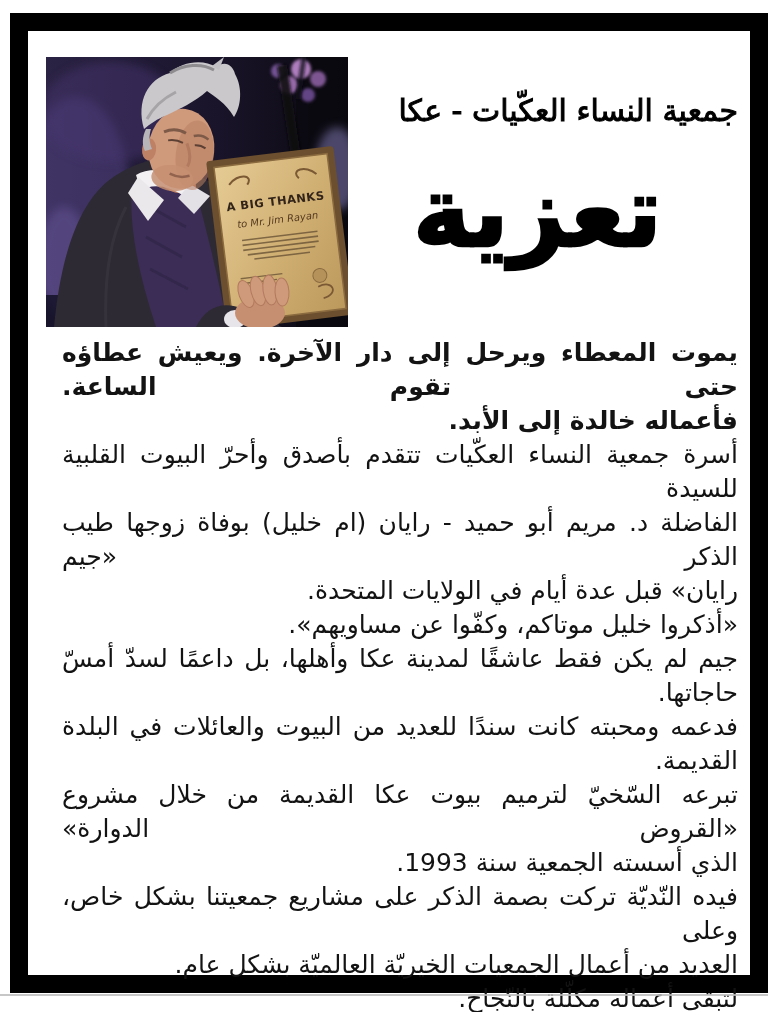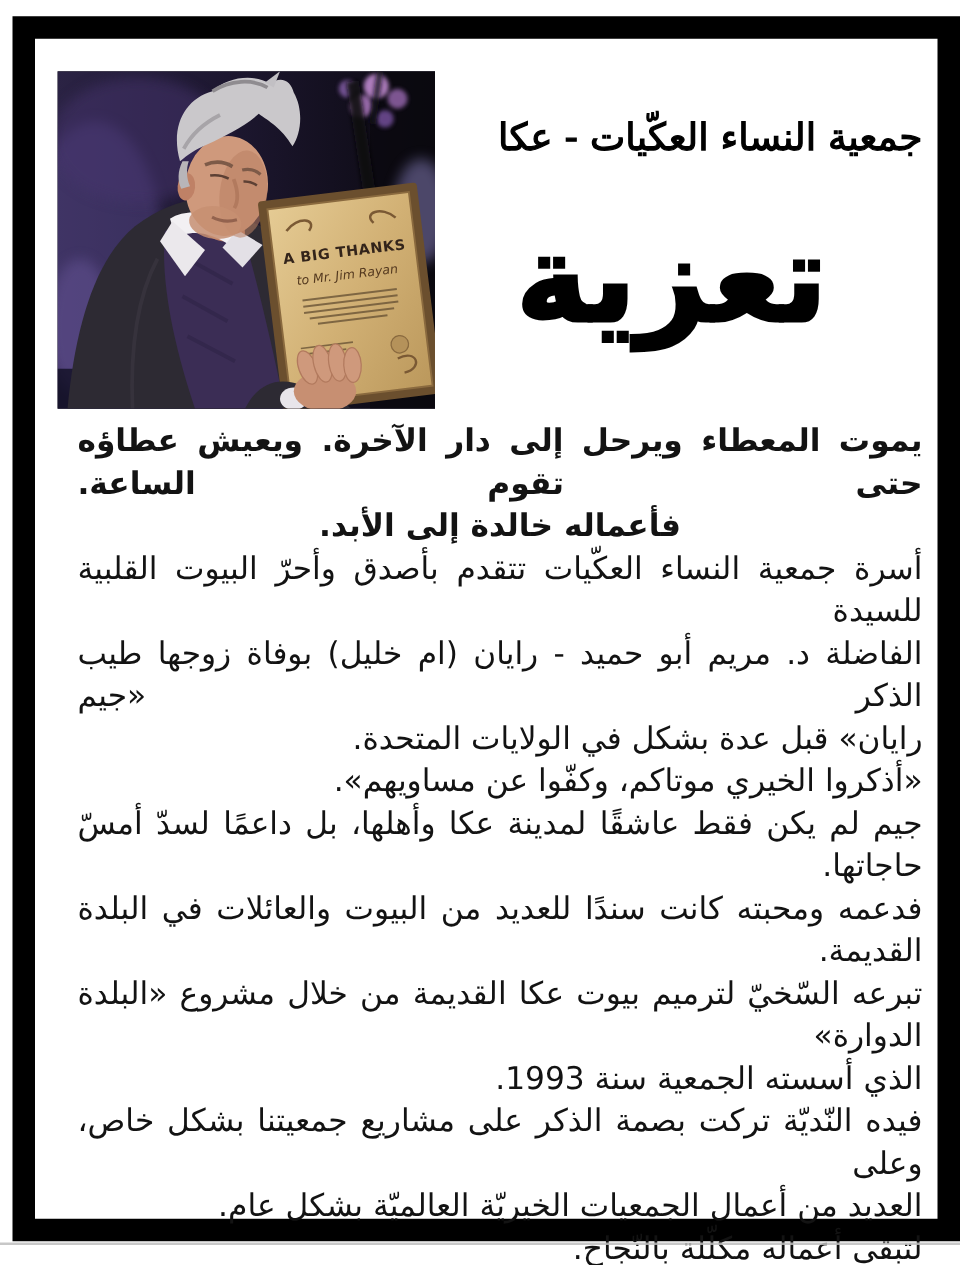--- a/index.html
+++ b/index.html
@@ -22,33 +22,33 @@
     overflow:hidden;background:#151020;
   }
   .photo svg{display:block;}
   .org-title{
     position:absolute;right:12px;top:62px;
     direction:rtl;text-align:right;white-space:nowrap;
     font-size:30px;font-weight:normal;color:#000;
     -webkit-text-stroke:1px #000;
   }
   .big-title{
-    position:absolute;right:88px;top:144px;
+    position:absolute;right:88px;top:132px;
     direction:rtl;white-space:nowrap;line-height:1;
     font-size:98px;font-weight:bold;color:#000;
     -webkit-text-stroke:2.5px #000;
   }
   .body-text{
     position:absolute;left:18px;right:12px;top:305px;
     direction:rtl;unicode-bidi:embed;
     font-size:25px;line-height:34px;color:#131313;
     text-align:right;
   }
   .line{min-height:34px;margin-left:16px;}
-  .line.bold{font-weight:bold;text-align:center;}
+  .line.bold{font-weight:bold;}
   .line.justify{text-align:justify;text-align-last:justify;}
 </style>
 </head>
 <body>
 
 <div class="page">
   <div class="frame">
 
     <div class="photo">
       <svg viewBox="0 0 302 270" width="302" height="270">
@@ -163,25 +163,25 @@
     </div>
 
     <div class="org-title">جمعية النساء العكّيات - عكا</div>
     <div class="big-title">تعزية</div>
 
     <div class="body-text">
       <div class="line bold justify">يموت المعطاء ويرحل إلى دار الآخرة. ويعيش عطاؤه حتى تقوم الساعة.</div>
       <div class="line bold">فأعماله خالدة إلى الأبد.</div>
       <div class="line justify">أسرة جمعية النساء العكّيات تتقدم بأصدق وأحرّ البيوت القلبية للسيدة</div>
       <div class="line justify">الفاضلة د. مريم أبو حميد - رايان (ام خليل) بوفاة زوجها طيب الذكر «جيم</div>
-      <div class="line">رايان» قبل عدة بشكل في الولايات المتحدة.</div>
-      <div class="line">«أذكروا الخيري موتاكم، وكفّوا عن مساويهم».</div>
+      <div class="line">رايان» قبل عدة أيام في الولايات المتحدة.</div>
+      <div class="line">«أذكروا خليل موتاكم، وكفّوا عن مساويهم».</div>
       <div class="line justify">جيم لم يكن فقط عاشقًا لمدينة عكا وأهلها، بل داعمًا لسدّ أمسّ حاجاتها.</div>
       <div class="line justify">فدعمه ومحبته كانت سندًا للعديد من البيوت والعائلات في البلدة القديمة.</div>
-      <div class="line justify">تبرعه السّخيّ لترميم بيوت عكا القديمة من خلال مشروع «البلدة الدوارة»</div>
+      <div class="line justify">تبرعه السّخيّ لترميم بيوت عكا القديمة من خلال مشروع «القروض الدوارة»</div>
       <div class="line">الذي أسسته الجمعية سنة 1993.</div>
       <div class="line justify">فيده النّديّة تركت بصمة الذكر على مشاريع جمعيتنا بشكل خاص، وعلى</div>
       <div class="line">العديد من أعمال الجمعيات الخيريّة العالميّة بشكل عام.</div>
       <div class="line">لتبقى أعماله مكلّلة بالنّجاح.</div>
 
     </div>
 
   </div>
   <div class="scan-line"></div>
 </div>

